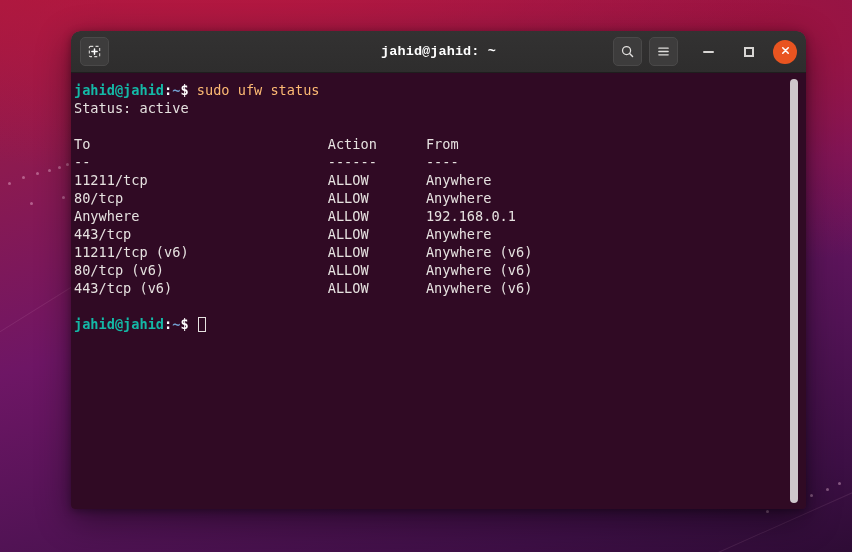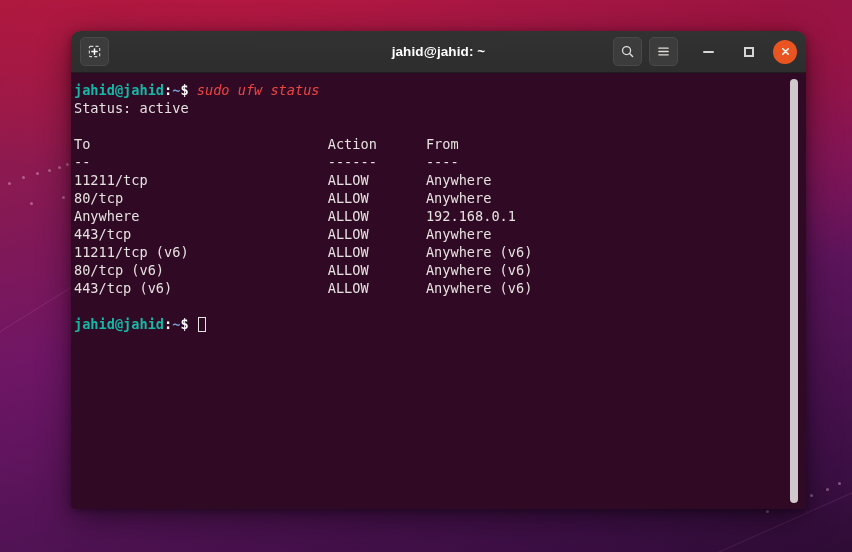--- a/index.html
+++ b/index.html
@@ -56,20 +56,21 @@
   #titlebar {
     position: relative;
     height: 42px;
     background: linear-gradient(180deg, #333232 0%, #2e2d2d 100%);
     border-radius: 9px 9px 0 0;
     border-bottom: 1px solid #1f1e1e;
     display: flex;
     align-items: center;
     padding: 0 9px;
     box-sizing: border-box;
+    font-family: Liberation Mono, monospace;
   }
 
   .tb-btn {
     width: 27px;
     height: 27px;
     border-radius: 5px;
     background: #3d3c3c;
     border: 1px solid #4a4949;
     display: flex;
     align-items: center;
@@ -153,21 +154,21 @@
     white-space: pre;
   }
   .tline {
     height: 18px;
     white-space: pre;
     padding-left: 1px;
   }
   .c-user { color: #14b8a6; font-weight: bold; }
   .c-punc { color: #ffffff; font-weight: bold; }
   .c-path { color: #729fcf; font-weight: bold; }
-  .c-plain { color: #ef4444; font-style: italic; }
+  .c-plain { color: #fdba74; }
 
   .cursor-box {
     display: inline-block;
     width: 8px;
     height: 15px;
     border: 1px solid #e6e2e0;
     box-sizing: border-box;
     vertical-align: -3px;
     margin-left: 1px;
   }

